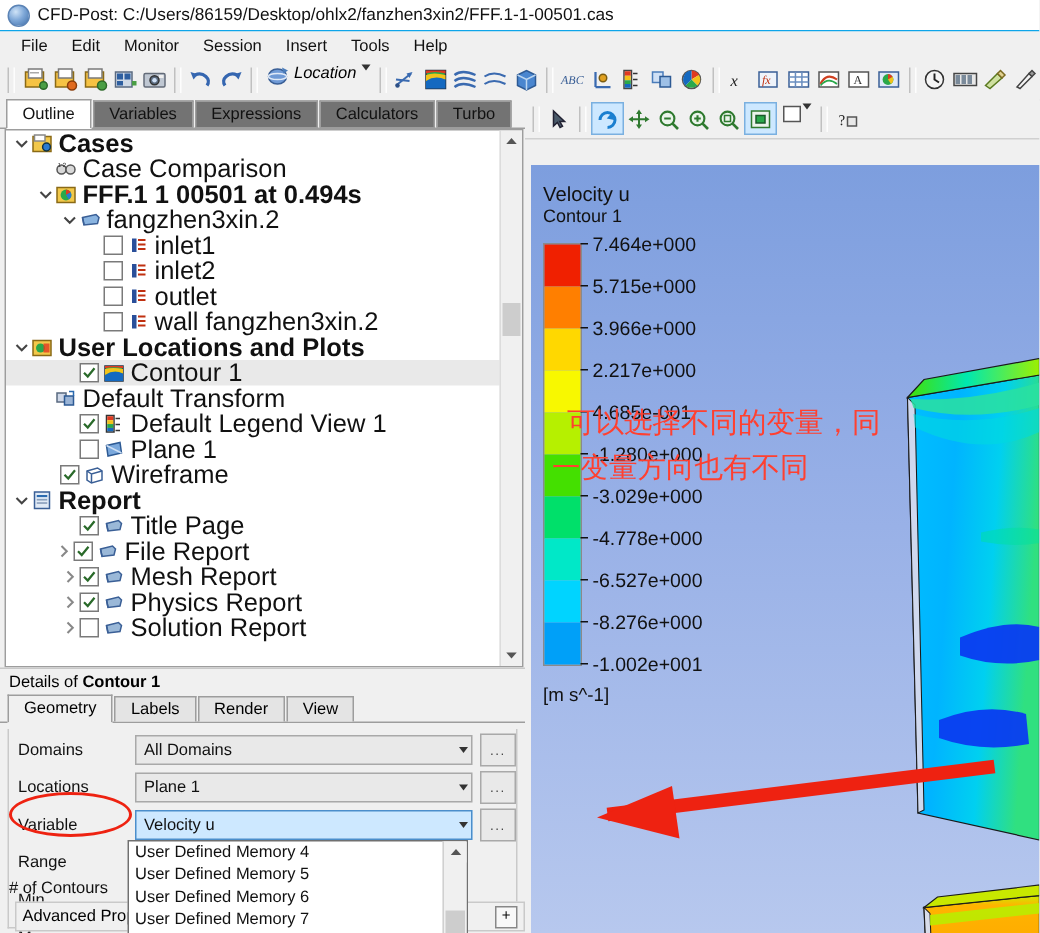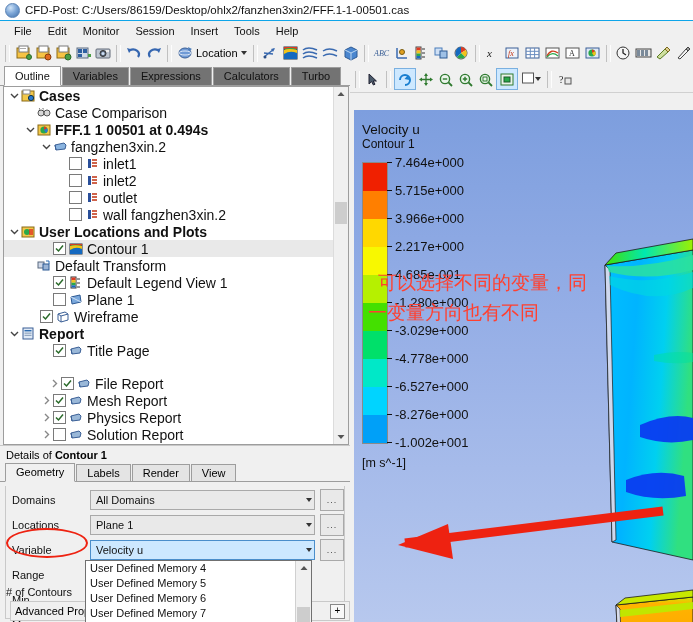--- a/index.html
+++ b/index.html
@@ -21,21 +21,21 @@
   
   .menubar{height:19px;background:#f0f0f0;display:flex;align-items:center;padding-left:6px;}
   .menubar .mi{padding:1px 8px;font-size:11px;color:#111;}
 
   
   .toolbar{height:26px;background:#f0f0f0;display:flex;align-items:center;padding-left:2px;
      border-bottom:1px solid #d6d6d6;}
   .grip{width:3px;height:17px;border-left:1px solid #c0c0c0;border-right:1px solid #fdfdfd;margin:0 3px;flex:none;}
   .tbtn{width:20px;height:20px;display:flex;align-items:center;justify-content:center;flex:none;position:relative;}
   .tbtn svg{display:block;}
-  .locbtn{display:flex;align-items:center;height:20px;padding:0 3px;flex:none;}
+  .locbtn{display:flex;height:20px;padding:0 3px;flex:none;font-style:italic;}
   .locbtn .lbl{font-size:11px;margin:0 3px 0 2px;}
   .caret{width:0;height:0;border-left:3.5px solid transparent;border-right:3.5px solid transparent;border-top:4px solid #333;}
 
   
   .body{position:absolute;top:66px;left:0;width:587px;height:556px;}
   .leftpane{position:absolute;left:0;top:0;width:350px;height:556px;background:#f0f0f0;}
   .rightpane{position:absolute;left:350px;top:0;width:343px;height:556px;background:#f0f0f0;}
 
   
   .tabstrip{height:19px;background:#f0f0f0;display:flex;align-items:flex-end;padding-left:4px;
@@ -50,21 +50,21 @@
   .treescroll{position:absolute;right:0;top:0;width:14px;height:100%;background:#f0f0f0;border-left:1px solid #dcdcdc;}
   .sbar-arrow{width:14px;height:14px;display:flex;align-items:center;justify-content:center;background:#f0f0f0;}
   .sbar-thumb{position:absolute;left:1px;width:12px;background:#cdcdcd;}
   .tree{position:absolute;left:0;top:0;right:14px;top:0;}
   .trow{height:17px;display:flex;align-items:center;white-space:nowrap;padding-left:4px;}
   .trow.sel{background:#e9e9e9;}
   .tw{width:13px;display:flex;align-items:center;justify-content:center;flex:none;}
   .cbx{width:11px;height:11px;border:1px solid #7a7a7a;background:#fff;flex:none;margin-right:3px;
      display:flex;align-items:center;justify-content:center;}
   .tico{width:14px;height:14px;margin-right:4px;flex:none;display:flex;align-items:center;justify-content:center;}
-  .tlbl{font-size:14px;color:#111;}
+  .tlbl{font-size:17px;color:#111;}
   .tlbl.b{font-weight:bold;}
 
   
   .details{position:absolute;left:0;top:379px;width:350px;height:177px;background:#f0f0f0;border-top:1px solid #c8c8c8;}
   .dtitle{padding:3px 0 2px 6px;font-size:11px;}
   .dtabs{display:flex;align-items:flex-end;padding-left:5px;height:18px;border-bottom:1px solid #9d9d9d;}
   .dtab{height:16px;line-height:16px;padding:0 10px;font-size:11px;background:#e4e4e4;border:1px solid #9d9d9d;
      border-bottom:none;margin-right:1px;}
   .dtab.sel{background:#f0f0f0;height:17px;line-height:17px;position:relative;top:1px;border-bottom:1px solid #f0f0f0;}
   .dform{position:absolute;left:5px;top:40px;width:338px;height:132px;background:#f0f0f0;
@@ -570,21 +570,21 @@
                 </svg>
               </span>
               <span class="tico">
                 <svg width="14" height="13">
                   <path d="M2 5 L10 3 L12 5 L11 9 L3 10 Z" fill="#9ab8d8" stroke="#3a5f96"></path>
                   <path d="M2 5 L3 10" stroke="#3a5f96"></path>
                 </svg>
               </span>
               <span class="tlbl">Title Page</span>
             </div>
-            <div class="trow" style="padding-left: 44px; margin-top: 16px;">
+            <div class="trow" style="padding-left: 32px;">
               <span class="tw">
                 <svg width="9" height="9">
                   <path d="M3 1 L6.5 4.5 L3 8" stroke="#888" stroke-width="1.4" fill="none"></path>
                 </svg>
               </span>
               <span class="cbx">
                 <svg width="9" height="9">
                   <path d="M1 4.5 L3.5 7 L8 1.5" stroke="#2a6a2a" stroke-width="1.5" fill="none"></path>
                 </svg>
               </span>

